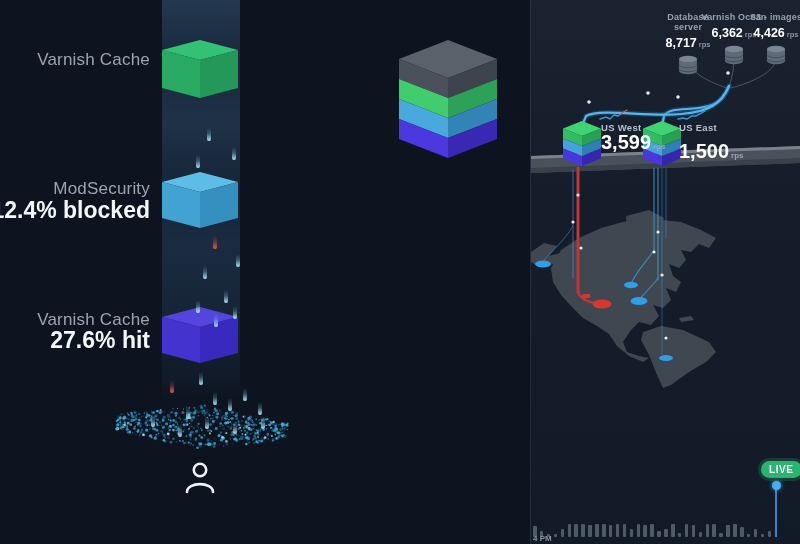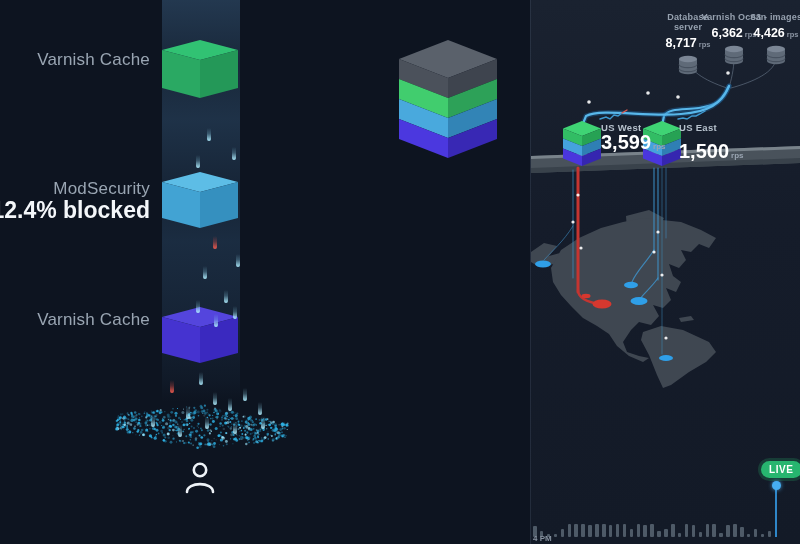--- a/index.html
+++ b/index.html
@@ -704,20 +704,21 @@
         <circle cx="139.4" cy="417.7" r="0.50" fill="#2fb4e8" opacity="0.70"></circle>
         <circle cx="187.1" cy="412.3" r="0.77" fill="#2fb4e8" opacity="0.14"></circle>
         <circle cx="241.9" cy="421.1" r="0.92" fill="#2fb4e8" opacity="0.42"></circle>
       </g>
   </svg>
 
   <div class="fname" style="top:50px">Varnish Cache</div>
   <div class="fname" style="top:179px">ModSecurity</div>
   <div class="fval" style="top:197px">12.4% blocked</div>
   <div class="fname" style="top:310px">Varnish Cache</div>
+  <div class="fval" style="top:327px">27.6% hit</div>
 
   <svg style="position:absolute;left:182px;top:460px" width="36" height="36" viewBox="0 0 36 36">
     <circle cx="18" cy="10" r="6.2" fill="none" stroke="#eef3f7" stroke-width="2.6"></circle>
     <path d="M5,32 C5,21.5 31,21.5 31,32" fill="none" stroke="#eef3f7" stroke-width="2.6" stroke-linecap="round"></path>
   </svg>
 
   <svg style="position:absolute;left:398px;top:38px" width="100" height="124" viewBox="0 0 100 124">
     <g>
       <polygon points="50,2 99,21 50,40 1,21" fill="#5a616b"></polygon>
       <polygon points="1,21 50,40 50,60 1,41" fill="#4b515b"></polygon>

